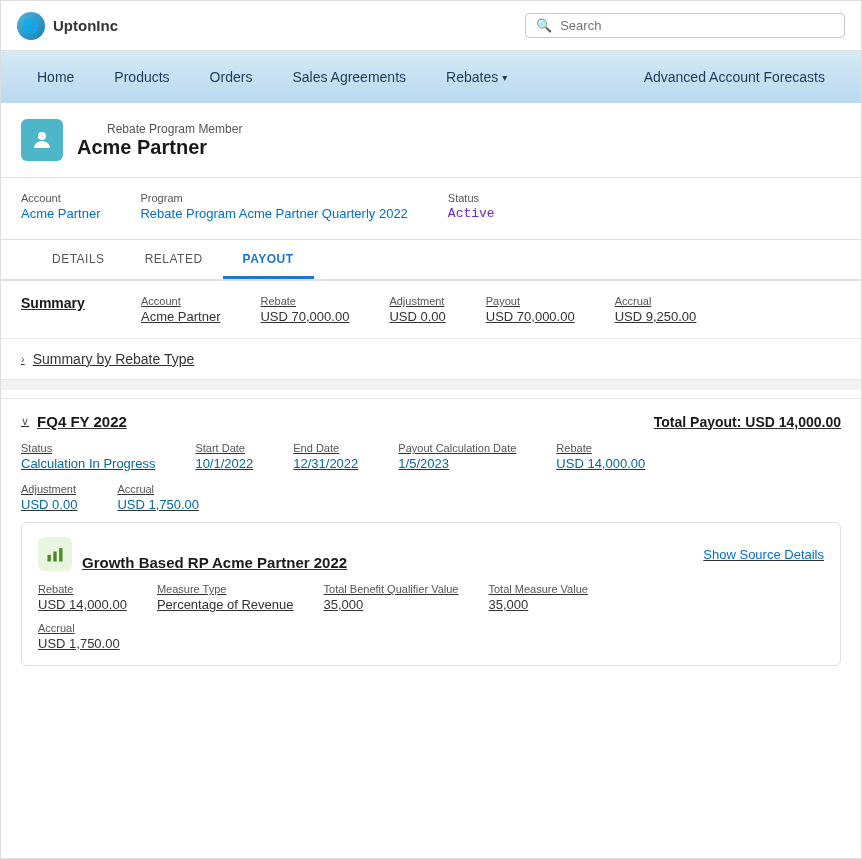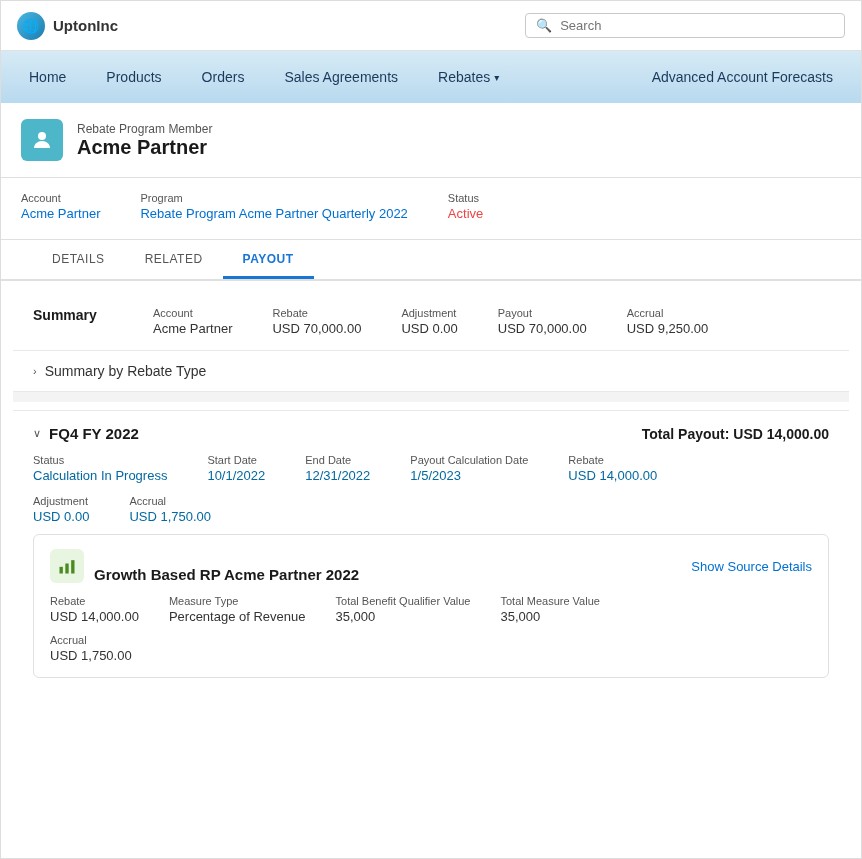--- a/index.html
+++ b/index.html
@@ -8,38 +8,38 @@
     .app-shell { width: 862px; min-height: 859px; background: #fff; border: 1px solid #ddd; overflow: hidden; }
 
     
     .top-bar { background: #fff; display: flex; align-items: center; padding: 8px 16px; gap: 16px; border-bottom: 1px solid #e0e0e0; height: 50px; }
     .logo-area { display: flex; align-items: center; gap: 8px; font-weight: 700; font-size: 15px; color: #333; }
     .globe-icon { width: 28px; height: 28px; border-radius: 50%; background: linear-gradient(135deg, #4db6e0, #1a7db0); display: flex; align-items: center; justify-content: center; color: white; font-size: 14px; }
     .search-bar { flex: 1; max-width: 320px; display: flex; align-items: center; border: 1px solid #c9c9c9; border-radius: 4px; padding: 4px 10px; gap: 8px; background: #fff; margin-left: auto; }
     .search-bar input { border: none; outline: none; font-size: 13px; color: #3b82f6; width: 100%; background: transparent; }
 
     
-    .nav-bar { background: linear-gradient(to bottom, #d6eaf5, #b8d9ef); display: flex; align-items: center; padding: 0 8px; height: 52px; gap: 0; }
+    .nav-bar { background: linear-gradient(to bottom, #d6eaf5, #b8d9ef); display: flex; align-items: center; padding: 0 16px; height: 52px; gap: 0; }
     .nav-item { padding: 0 20px; height: 52px; display: flex; align-items: center; font-size: 14px; color: #1a3a5c; cursor: pointer; white-space: nowrap; }
     .nav-item.has-arrow { display: flex; align-items: center; gap: 4px; }
     .nav-spacer { flex: 1; }
 
     
     .record-header { background: #fff; padding: 16px 20px; border-bottom: 1px solid #e0e0e0; display: flex; align-items: center; gap: 14px; }
     .record-icon { width: 42px; height: 42px; background: #4db6c8; border-radius: 6px; display: flex; align-items: center; justify-content: center; color: white; font-size: 20px; flex-shrink: 0; }
     .record-title-area { display: flex; flex-direction: column; }
-    .record-subtitle { font-size: 12px; color: #555; }
+    .record-subtitle { font-size: 12px; color: #555; margin-left: 30px; }
     .record-title { font-size: 20px; font-weight: 600; color: #1a1a1a; }
 
     
     .info-row { background: #fff; padding: 14px 20px 18px; display: flex; gap: 40px; border-bottom: 1px solid #e0e0e0; }
     .info-field { display: flex; flex-direction: column; gap: 2px; }
     .info-label { font-size: 11px; color: #555; }
     .info-value { font-size: 13px; color: #0070d2; cursor: pointer; text-decoration: none; }
-    .info-value.text { color: #ef4444; text-decoration: none; cursor: default; }
+    .info-value.text { color: #6d28d9; text-decoration: none; cursor: default; font-family: Liberation Mono, monospace; }
 
     
     .tabs-row { background: #fff; display: flex; padding: 0 31px; border-bottom: 2px solid #e0e0e0; gap: 0; }
     .tab { padding: 12px 20px 10px; font-size: 13px; font-weight: 500; color: #555; cursor: pointer; border-bottom: 3px solid transparent; letter-spacing: 0.5px; text-transform: uppercase; font-size: 12px; }
     .tab.active { color: #1976d2; border-bottom: 3px solid #1976d2; font-weight: 700; }
 
     
     .summary-section { background: #fff; padding: 14px 20px; border-bottom: 1px solid #e8e8e8; }
     .summary-row { display: flex; align-items: flex-start; gap: 40px; }
     .summary-label { font-weight: 700; font-size: 14px; color: #1a1a1a; min-width: 80px; }
@@ -71,21 +71,21 @@
     .growth-card-title-row { display: flex; align-items: flex-end; gap: 10px; }
     .growth-card-icon { width: 34px; height: 34px; background: #e8f5e0; border-radius: 6px; display: flex; align-items: center; justify-content: center; font-size: 18px; color: #4a8a20; }
     .growth-card-title { font-size: 15px; font-weight: 600; color: #1a1a1a; }
     .show-source-btn { color: #0070d2; font-size: 13px; cursor: pointer; background: none; border: none; text-decoration: none; }
 
     .growth-details { display: flex; flex-wrap: wrap; gap: 16px 30px; }
     .growth-field { display: flex; flex-direction: column; gap: 2px; }
     .growth-field-label { font-size: 11px; color: #555; }
     .growth-field-value { font-size: 13px; color: #333; }
 
-    .content-wrapper { padding: 12px; }
+    .content-wrapper { padding: 0; text-decoration: underline; }
 
     .spacer-row { height: 10px; background: #f3f3f3; }
   </style>
 </head>
 <body>
 
 <div class="app-shell">
 
   <div class="top-bar">
     <div class="logo-area">

